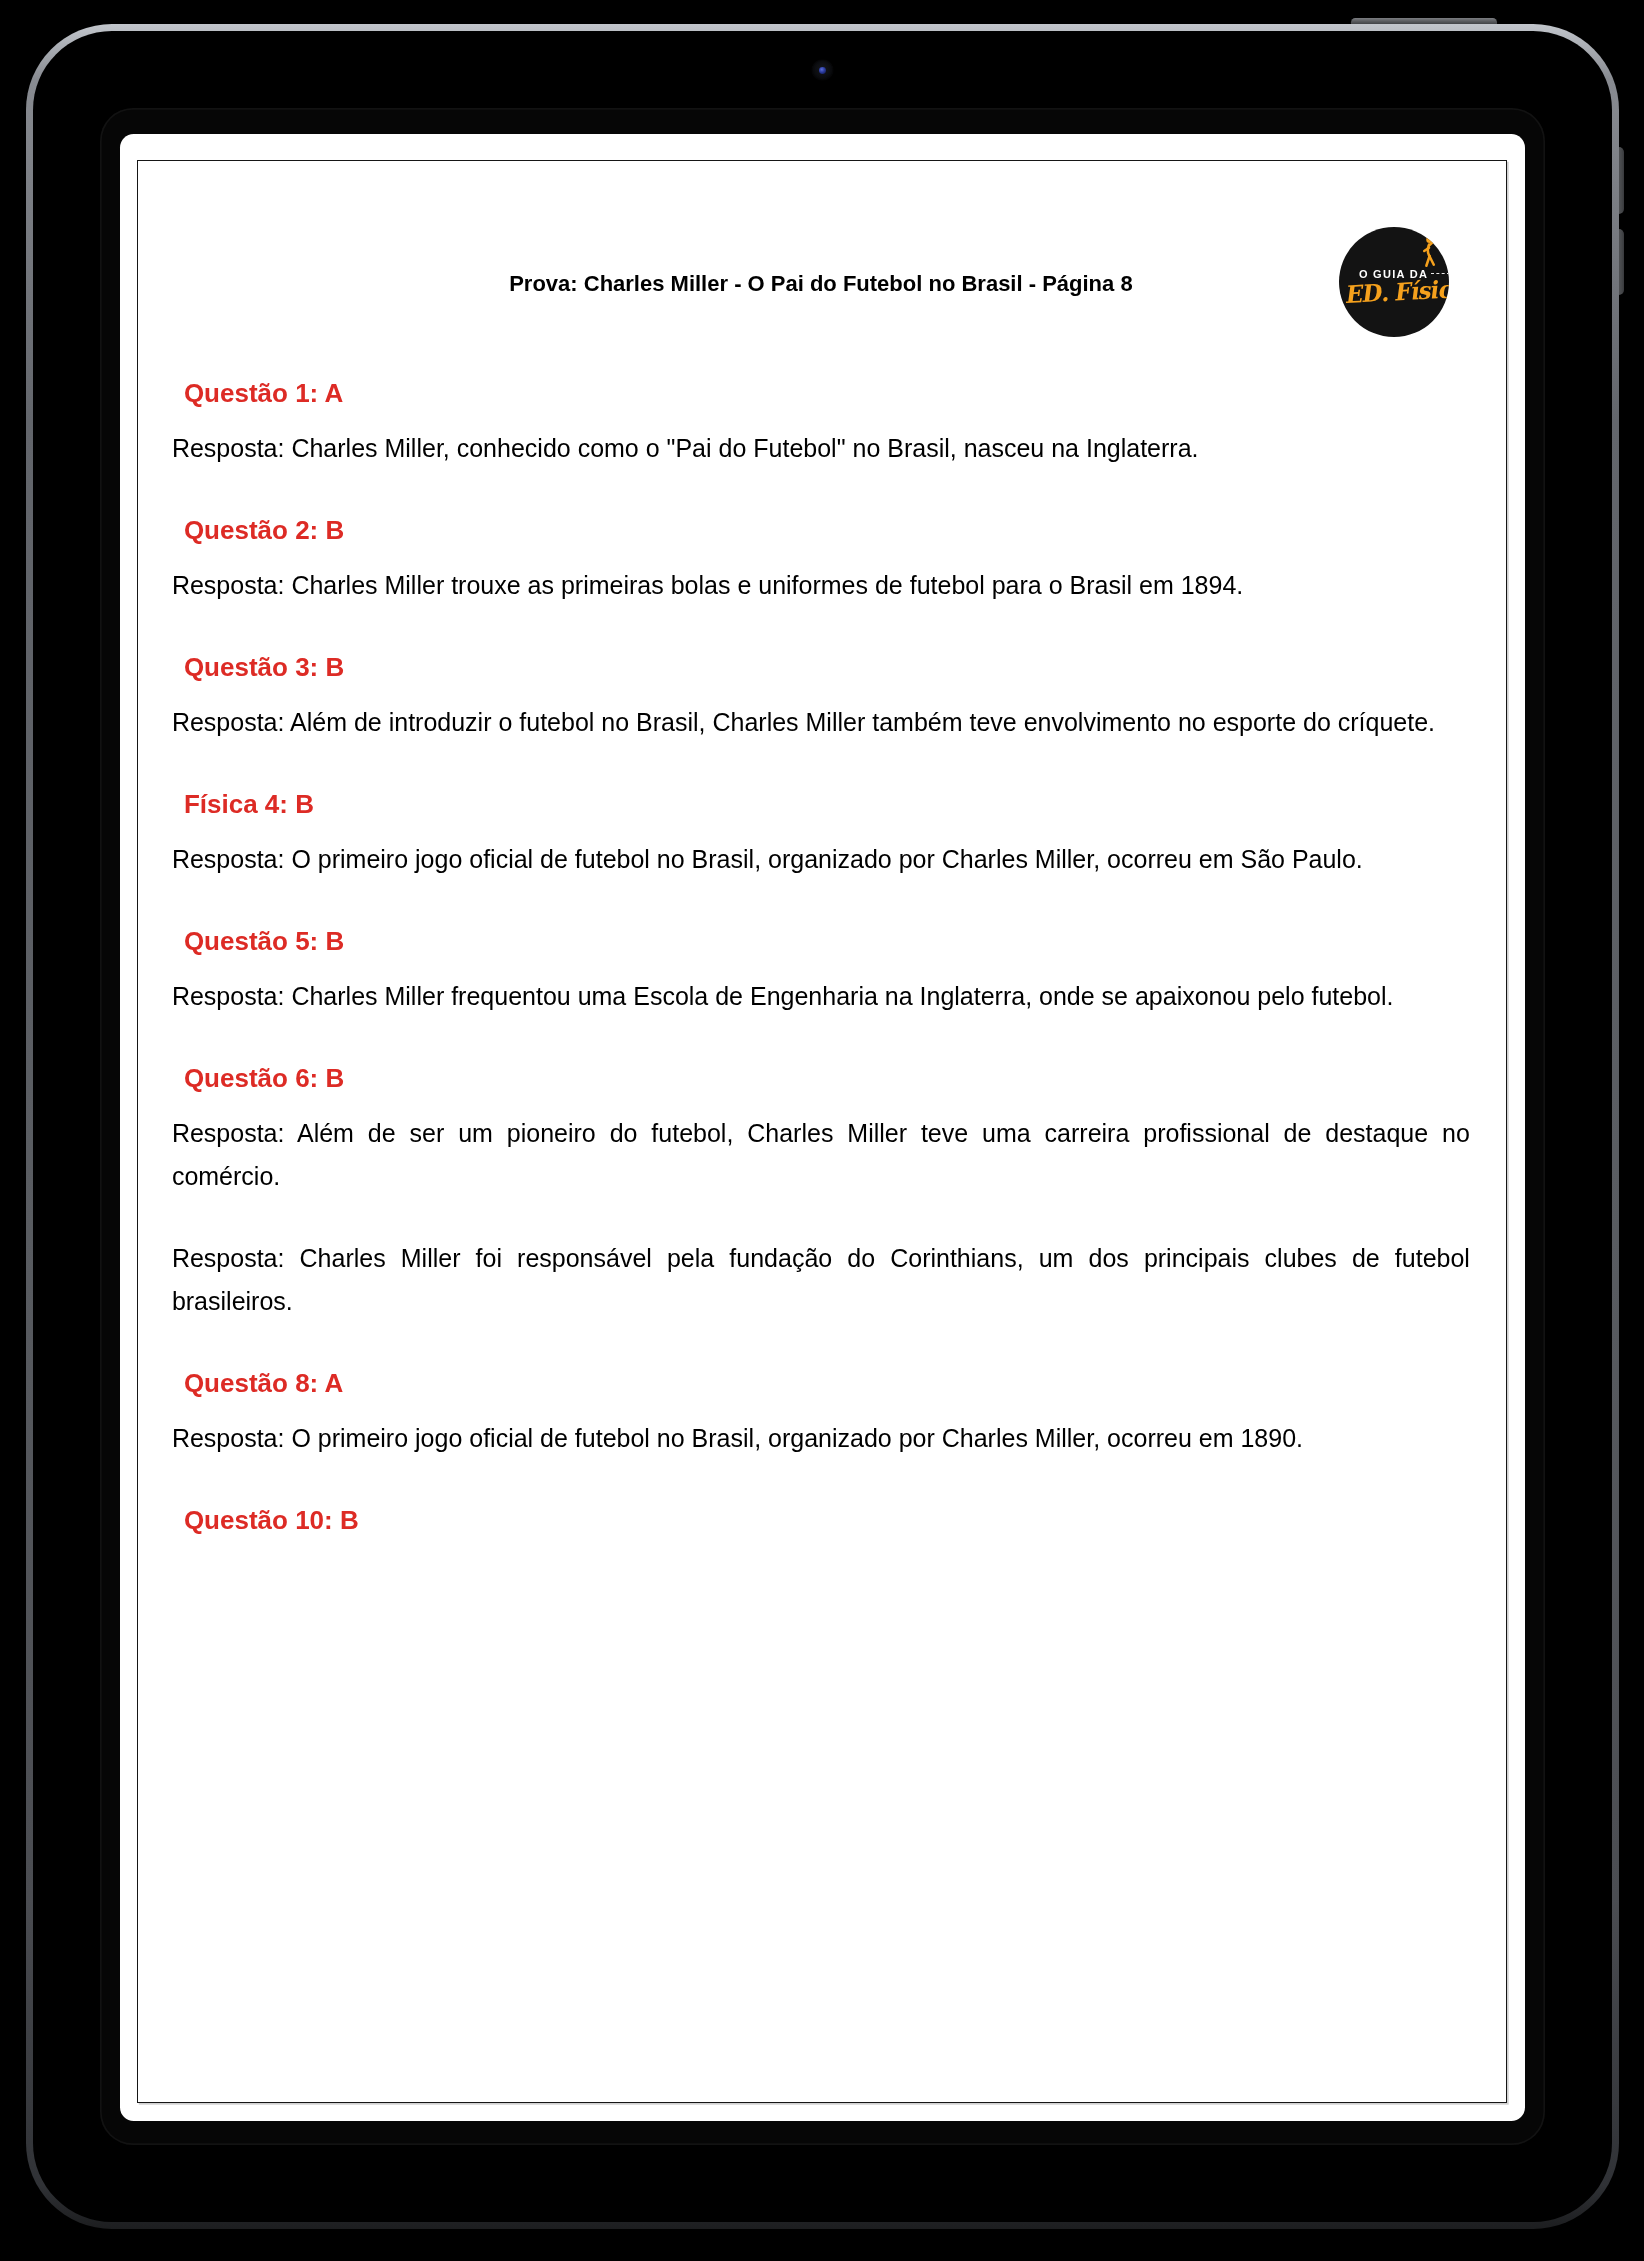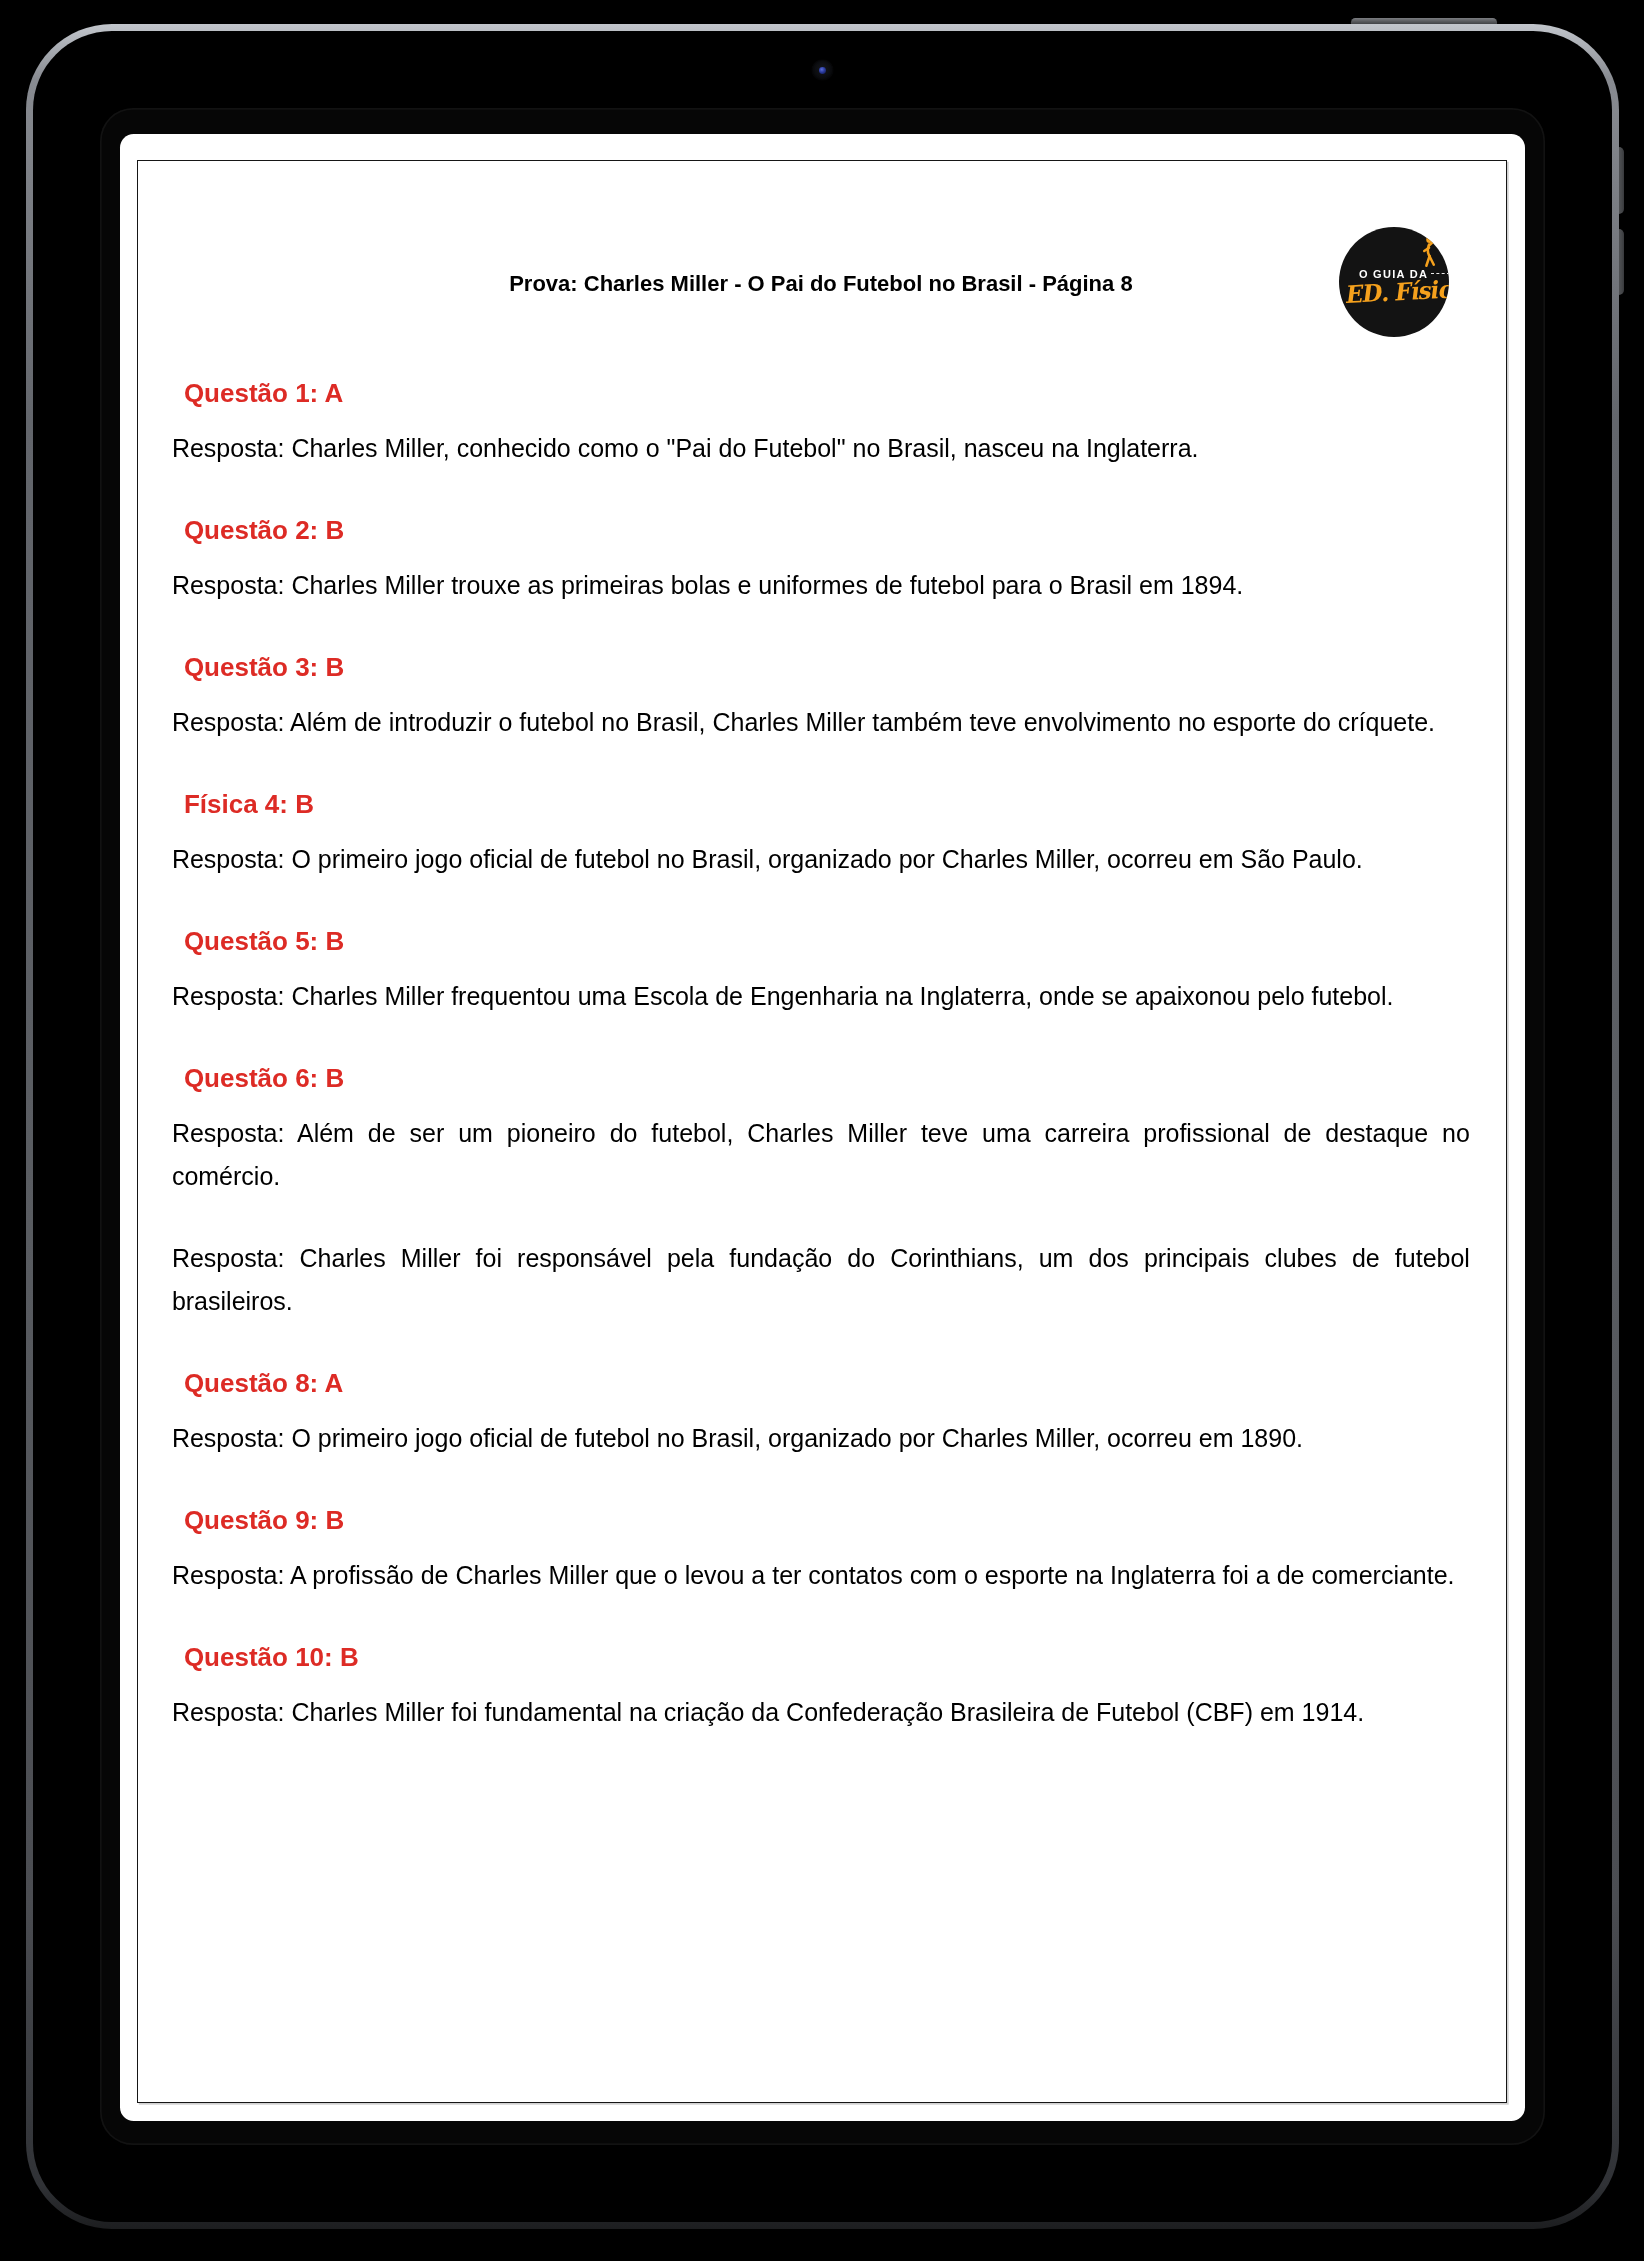--- a/index.html
+++ b/index.html
@@ -194,28 +194,23 @@
 
   <section class="question">
     <p class="q-answer">Resposta: Charles Miller foi responsável pela fundação do Corinthians, um dos principais clubes de futebol brasileiros.</p>
   </section>
 
   <section class="question">
     <h2 class="q-label">Questão 8: A</h2>
     <p class="q-answer">Resposta: O primeiro jogo oficial de futebol no Brasil, organizado por Charles Miller, ocorreu em 1890.</p>
   </section>
 
-  <section class="question">
-    <h2 class="q-label">Questão 9: B</h2>
-    <p class="q-answer">Resposta: A profissão de Charles Miller que o levou a ter contatos com o esporte na Inglaterra foi a de comerciante.</p>
-  </section>
 
   <section class="question">
     <h2 class="q-label">Questão 10: B</h2>
-    <p class="q-answer">Resposta: Charles Miller foi fundamental na criação da Confederação Brasileira de Futebol (CBF) em 1914.</p>
   </section>
 </div>
 
         </div>
       </div>
 
     </div>
   </div>
 </div>
 

